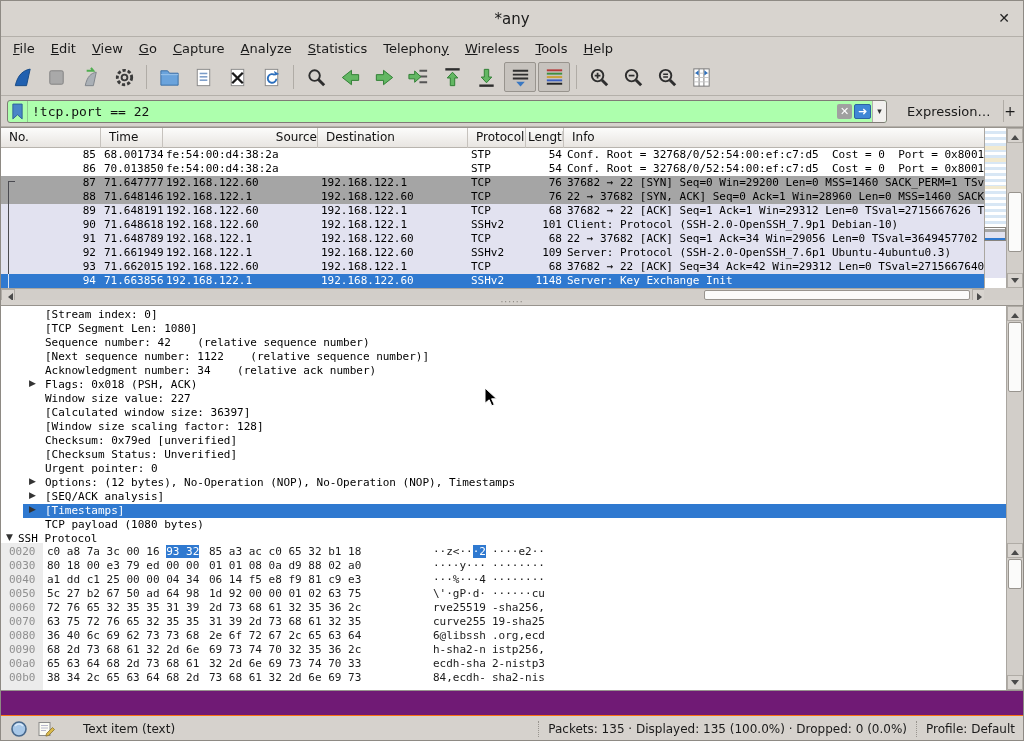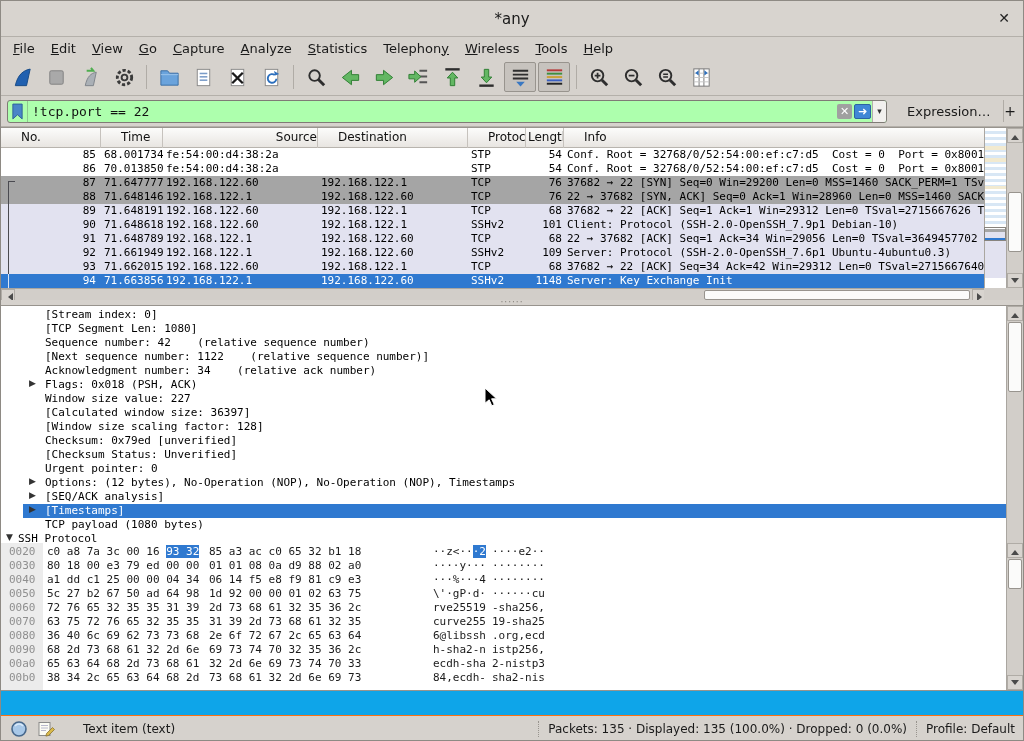--- a/index.html
+++ b/index.html
@@ -1,16 +1,16 @@
 <!DOCTYPE html>
 <html><head>
 <meta charset="utf-8">
 <style>
   html,body{margin:0;padding:0;background:#4a4a4a;}
-  #app{position:relative;width:1024px;height:741px;background:#0ea5e9;overflow:hidden;
+  #app{position:relative;width:1024px;height:741px;background:#701a75;overflow:hidden;
        font-family:"DejaVu Sans","Liberation Sans",sans-serif;box-sizing:border-box;border:1px solid #8e8a84;text-decoration:underline;}
   #app *{box-sizing:border-box;}
 
   
   .titlebar{position:absolute;left:0;top:0;width:100%;height:36px;background:#d8d4cf;border-bottom:1px solid #b4b0aa;}
   .titlebar .title{position:absolute;left:0;right:0;top:9px;text-align:center;font-size:15px;color:#1a1a1a;}
   .titlebar .close{position:absolute;right:10px;top:8px;width:18px;height:18px;text-align:center;
                    font-size:14px;line-height:18px;color:#222;cursor:default;}
 
   
@@ -43,21 +43,21 @@
   .fcaret{width:14px;height:21px;background:#f2f0ee;border-left:1px solid #b4b0aa;color:#333;font-size:9px;
           line-height:21px;text-align:center;}
   .fexpr{margin-left:14px;font-size:13px;color:#1a1a1a;padding:3px 6px;}
   .fsep{width:1px;height:22px;background:#b0aca6;margin-left:6px;}
   .fplus{width:22px;font-size:14px;color:#1a1a1a;text-align:center;padding:2px 0;}
 
   
   .plist{position:absolute;left:0;top:126px;width:100%;height:173px;background:#fff;border-top:1px solid #98948e;}
   .phead{position:absolute;left:0;top:0;width:985px;height:20px;display:flex;
          background:linear-gradient(#fcfcfb,#e8e5e1);border-bottom:1px solid #b8b4ae;font-size:12px;color:#111;}
-  .phc{height:20px;line-height:19px;padding-left:20px;border-right:1px solid #c6c2bd;overflow:hidden;white-space:pre;}
+  .phc{height:20px;line-height:19px;padding-left:8px;border-right:1px solid #c6c2bd;overflow:hidden;white-space:pre;}
   .prows{position:absolute;left:0;top:20px;width:985px;height:140px;overflow:hidden;background:#fff;}
   .prow{position:relative;display:flex;height:14px;line-height:14px;
         font:11px "DejaVu Sans Mono","Liberation Mono",monospace;white-space:pre;color:#000;}
   .pc{overflow:hidden;flex-shrink:0;}
   .c-no{width:100px;text-align:right;padding-right:5px;}
   .c-time{width:62px;padding-left:3px;}
   .c-src{width:155px;padding-left:3px;}
   .c-dst{width:150px;padding-left:3px;}
   .c-proto{width:58px;padding-left:3px;}
   .c-len{width:38px;text-align:right;padding-right:2px;}

